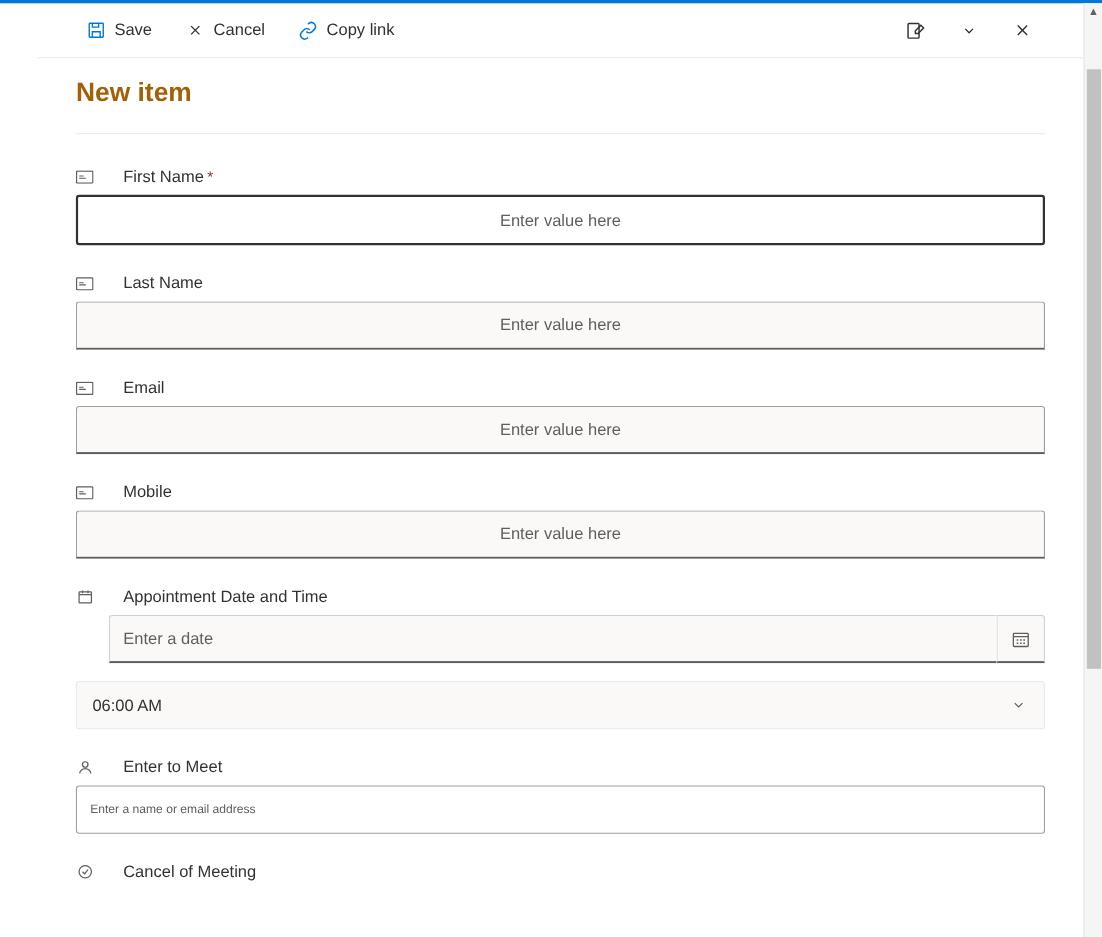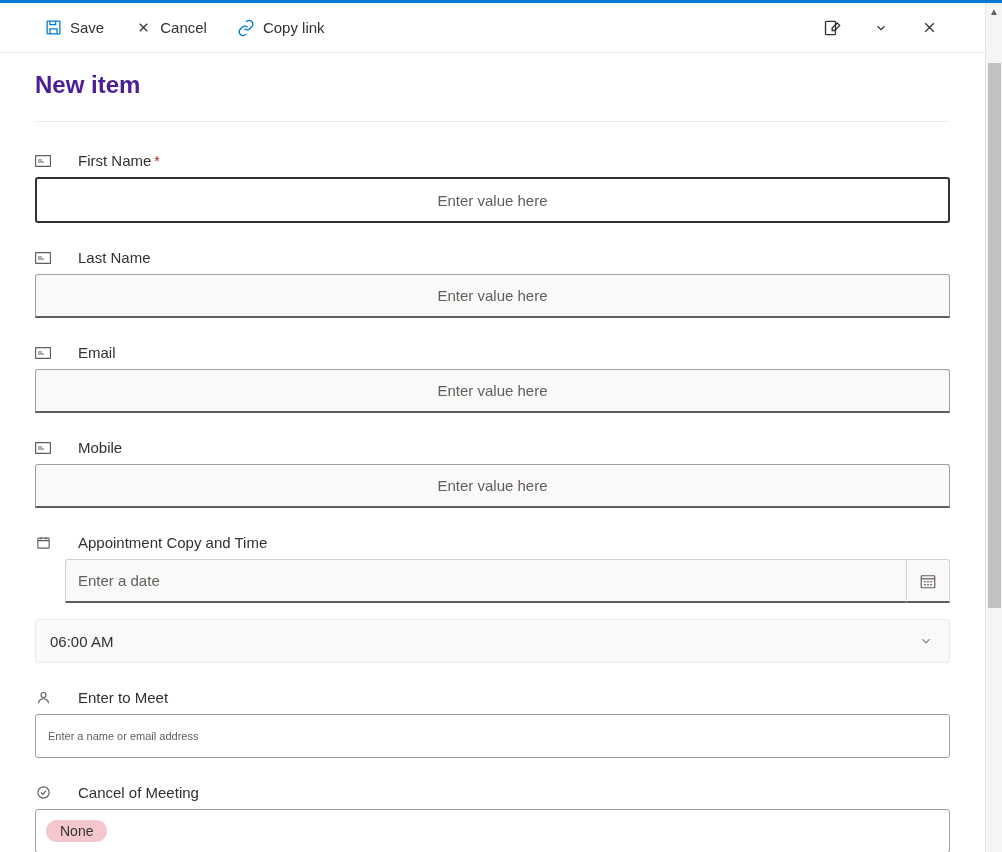--- a/index.html
+++ b/index.html
@@ -25,20 +25,21 @@
 
     .panel {
       display: flex;
       height: 849px;
     }
 
     .main-content {
       flex: 1;
       height: 100%;
       overflow-y: auto;
+      margin-left: 34px;
     }
 
     .scrollbar {
       width: 17px;
       background: #f5f5f5;
       height: 100%;
       position: relative;
       border-left: 1px solid #e5e5e5;
     }
 
@@ -112,21 +113,21 @@
       color: #323130;
     }
 
     .form-body {
       padding: 18px 35px 30px 35px;
     }
 
     .page-title {
       font-size: 24px;
       font-weight: 600;
-      color: #4c1d95;
+      color: #a16207;
       padding-bottom: 22px;
       border-bottom: 1px solid #edebe9;
       margin-bottom: 30px;
     }
 
     .field {
       margin-bottom: 26px;
     }
 
     .field-label-row {
@@ -399,21 +400,21 @@
       </div>
 
       <div class="field">
         <div class="field-label-row">
           <span class="field-type-icon">
             <svg width="15" height="15" viewBox="0 0 24 24" fill="none" stroke="currentColor" stroke-width="1.8">
               <rect x="3" y="5" width="18" height="16" rx="1"></rect>
               <path d="M3 9h18M8 3v4M16 3v4"></path>
             </svg>
           </span>
-          <span class="field-label">Appointment Copy and Time</span>
+          <span class="field-label">Appointment Date and Time</span>
         </div>
         <div class="date-row">
           <input type="text" class="date-input" placeholder="Enter a date" style="">
           <div class="date-picker-btn">
             <svg width="18" height="18" viewBox="0 0 24 24" fill="none" stroke="currentColor" stroke-width="1.6">
               <rect x="3" y="5" width="18" height="16" rx="1"></rect>
               <path d="M3 9h18"></path>
               <path d="M7 13h2M11 13h2M15 13h2M7 17h2M11 17h2M15 17h2" stroke-width="1.8"></path>
             </svg>
           </div>
@@ -444,23 +445,20 @@
       <div class="field" style="margin-bottom:4px">
         <div class="field-label-row">
           <span class="field-type-icon">
             <svg width="15" height="15" viewBox="0 0 24 24" fill="none" stroke="currentColor" stroke-width="1.8">
               <circle cx="12" cy="12" r="9"></circle>
               <path d="M8 12l3 3 5-6"></path>
             </svg>
           </span>
           <span class="field-label">Cancel of Meeting</span>
         </div>
-        <div class="purpose-box">
-          <span class="purpose-pill">None</span>
-        </div>
       </div>
 
     </div>
   </div>
 
   <div class="scrollbar">
     <div class="scroll-up-indicator">▲</div>
     <div class="scroll-thumb"></div>
   </div>
 </div>

